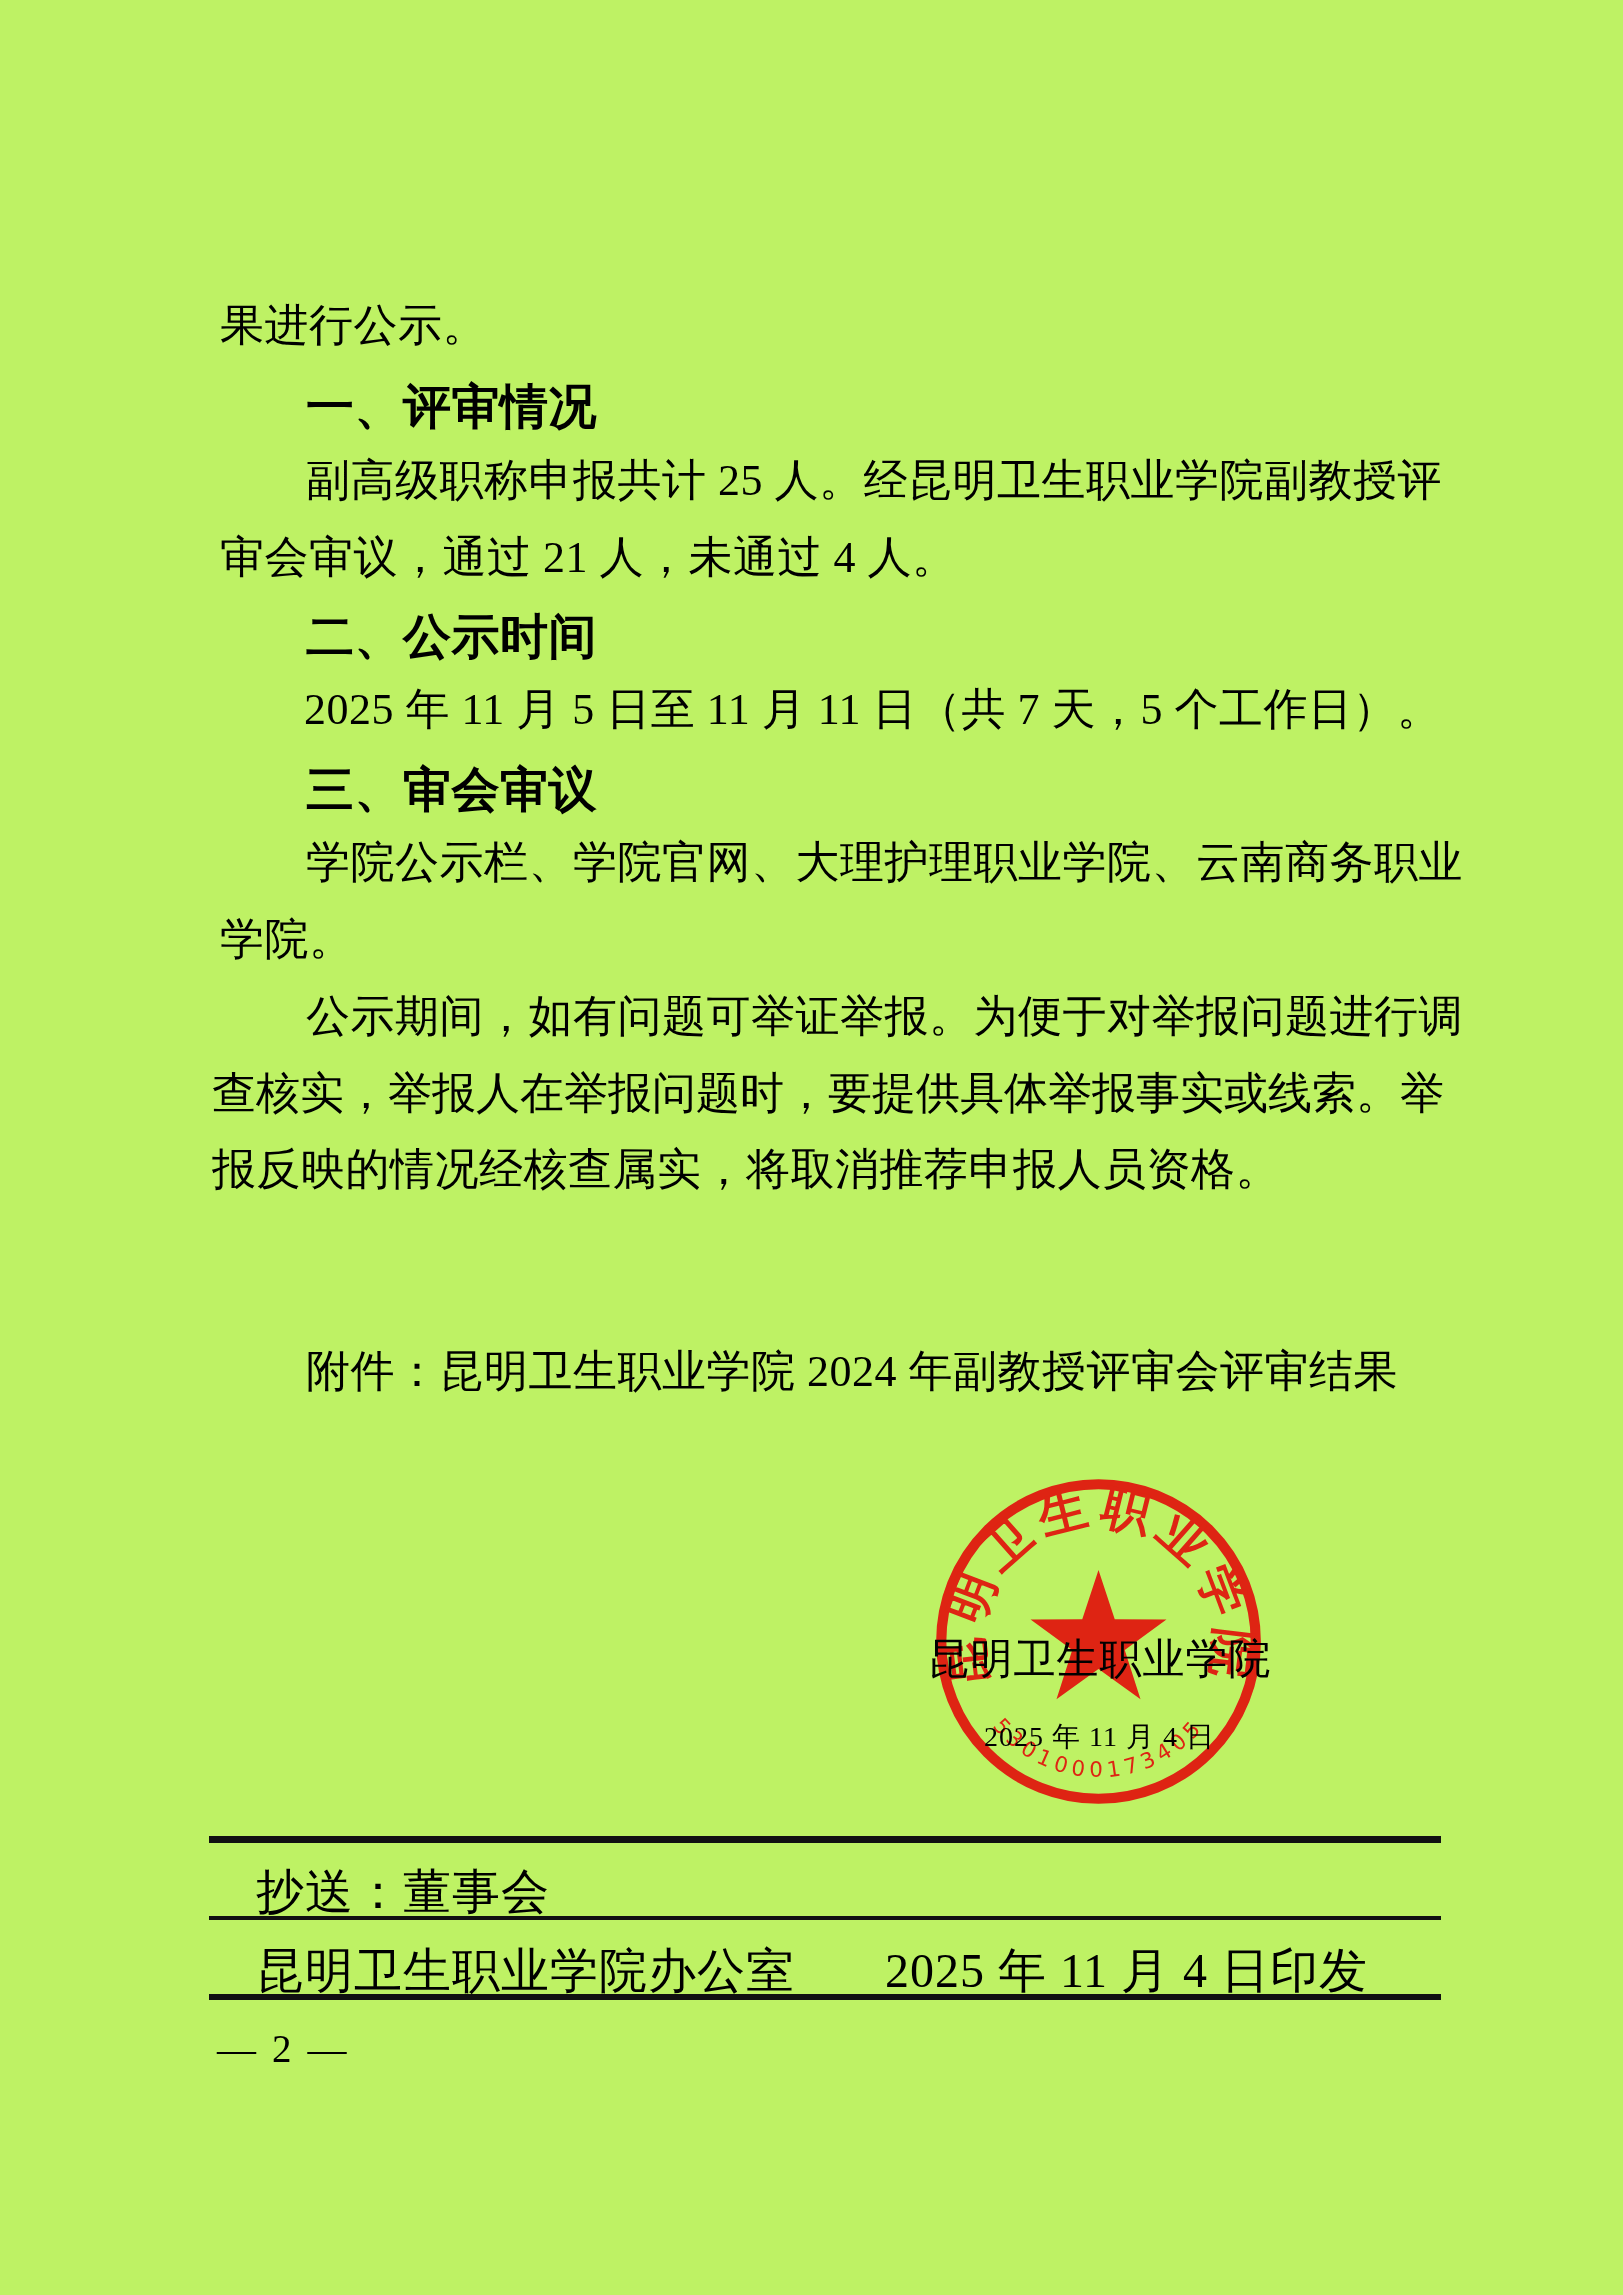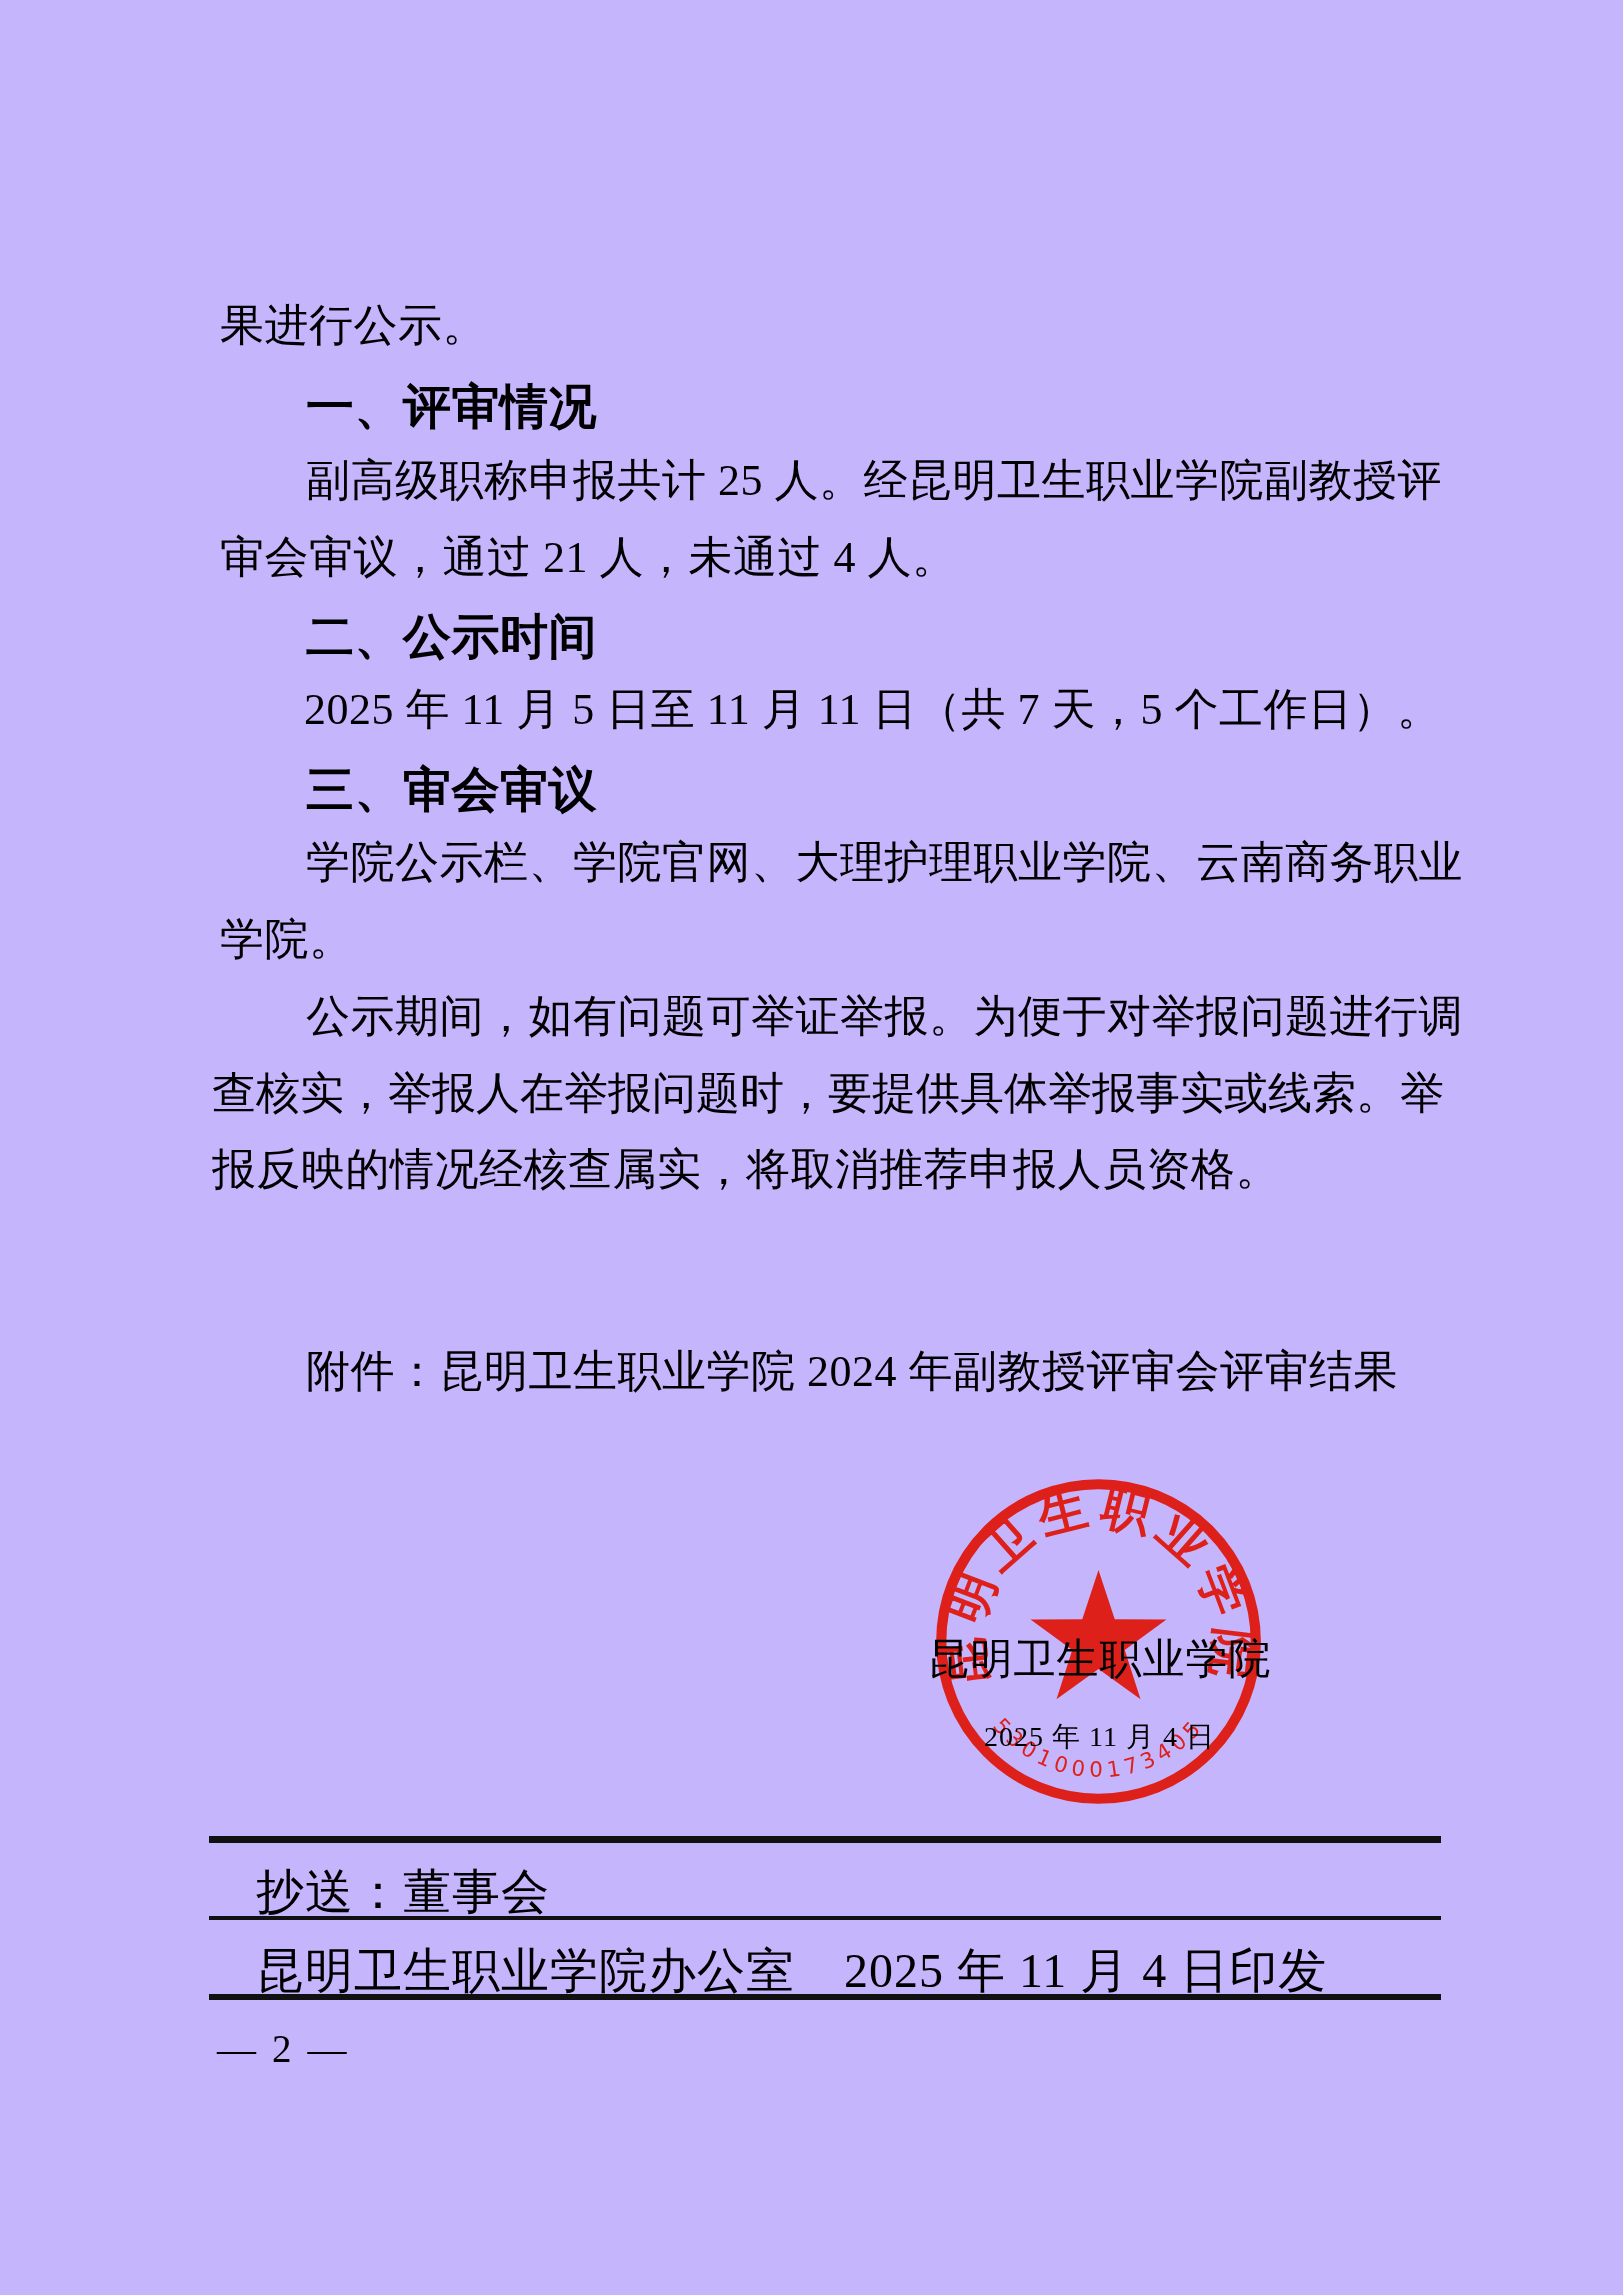--- a/index.html
+++ b/index.html
@@ -1,19 +1,19 @@
 <!DOCTYPE html>
 <html style="font-size:8.2px"><head>
 <meta charset="utf-8">
 <style>
   html,body{margin:0;padding:0;background:#888;}
   .page{
     position:relative;
     width:1623px;height:2295px;
-    background:#c4b5fd;
+    background:#bef264;
     overflow:hidden;
     font-family:"Liberation Serif","DejaVu Serif",serif;
     color:#000;
   }
   .line{
     position:absolute;
     white-space:nowrap;
     font-size:44px;
     line-height:1.15;
     letter-spacing:0.5px;
@@ -56,21 +56,21 @@
     background:#111;
   }
   .footer-text{
     position:absolute;
     white-space:nowrap;
     font-size:48px;
     letter-spacing:1px;
   }
   .print-date{
     left:844px;width:565px;
-    text-align:left;
+    text-align:center;
   }
   .page-num{
     font-size:39px;
     letter-spacing:3.1px;
   }
 </style>
 </head>
 <body>
 
 <div class="page">

